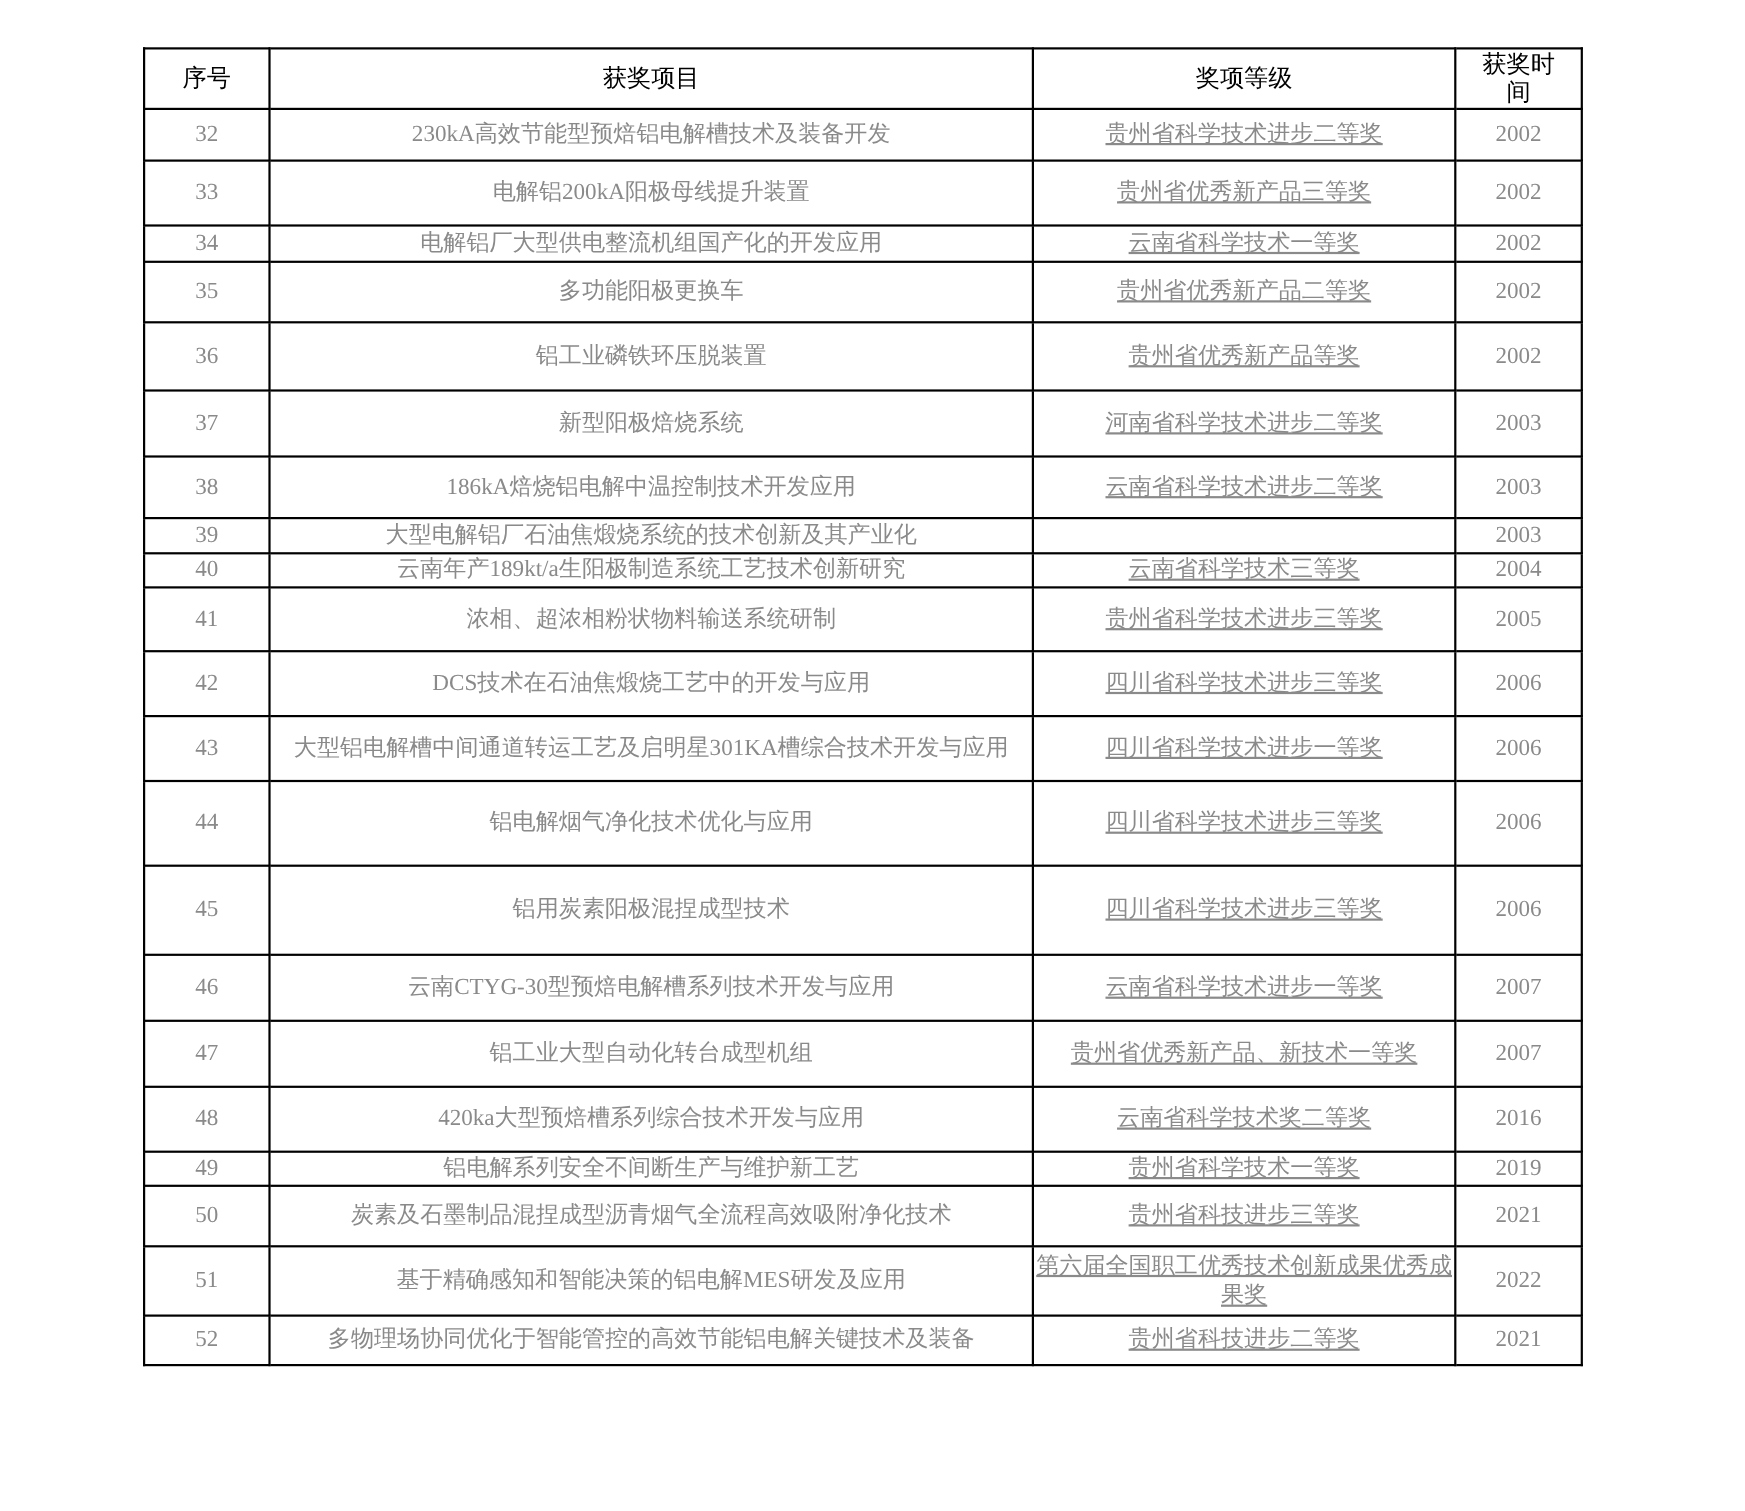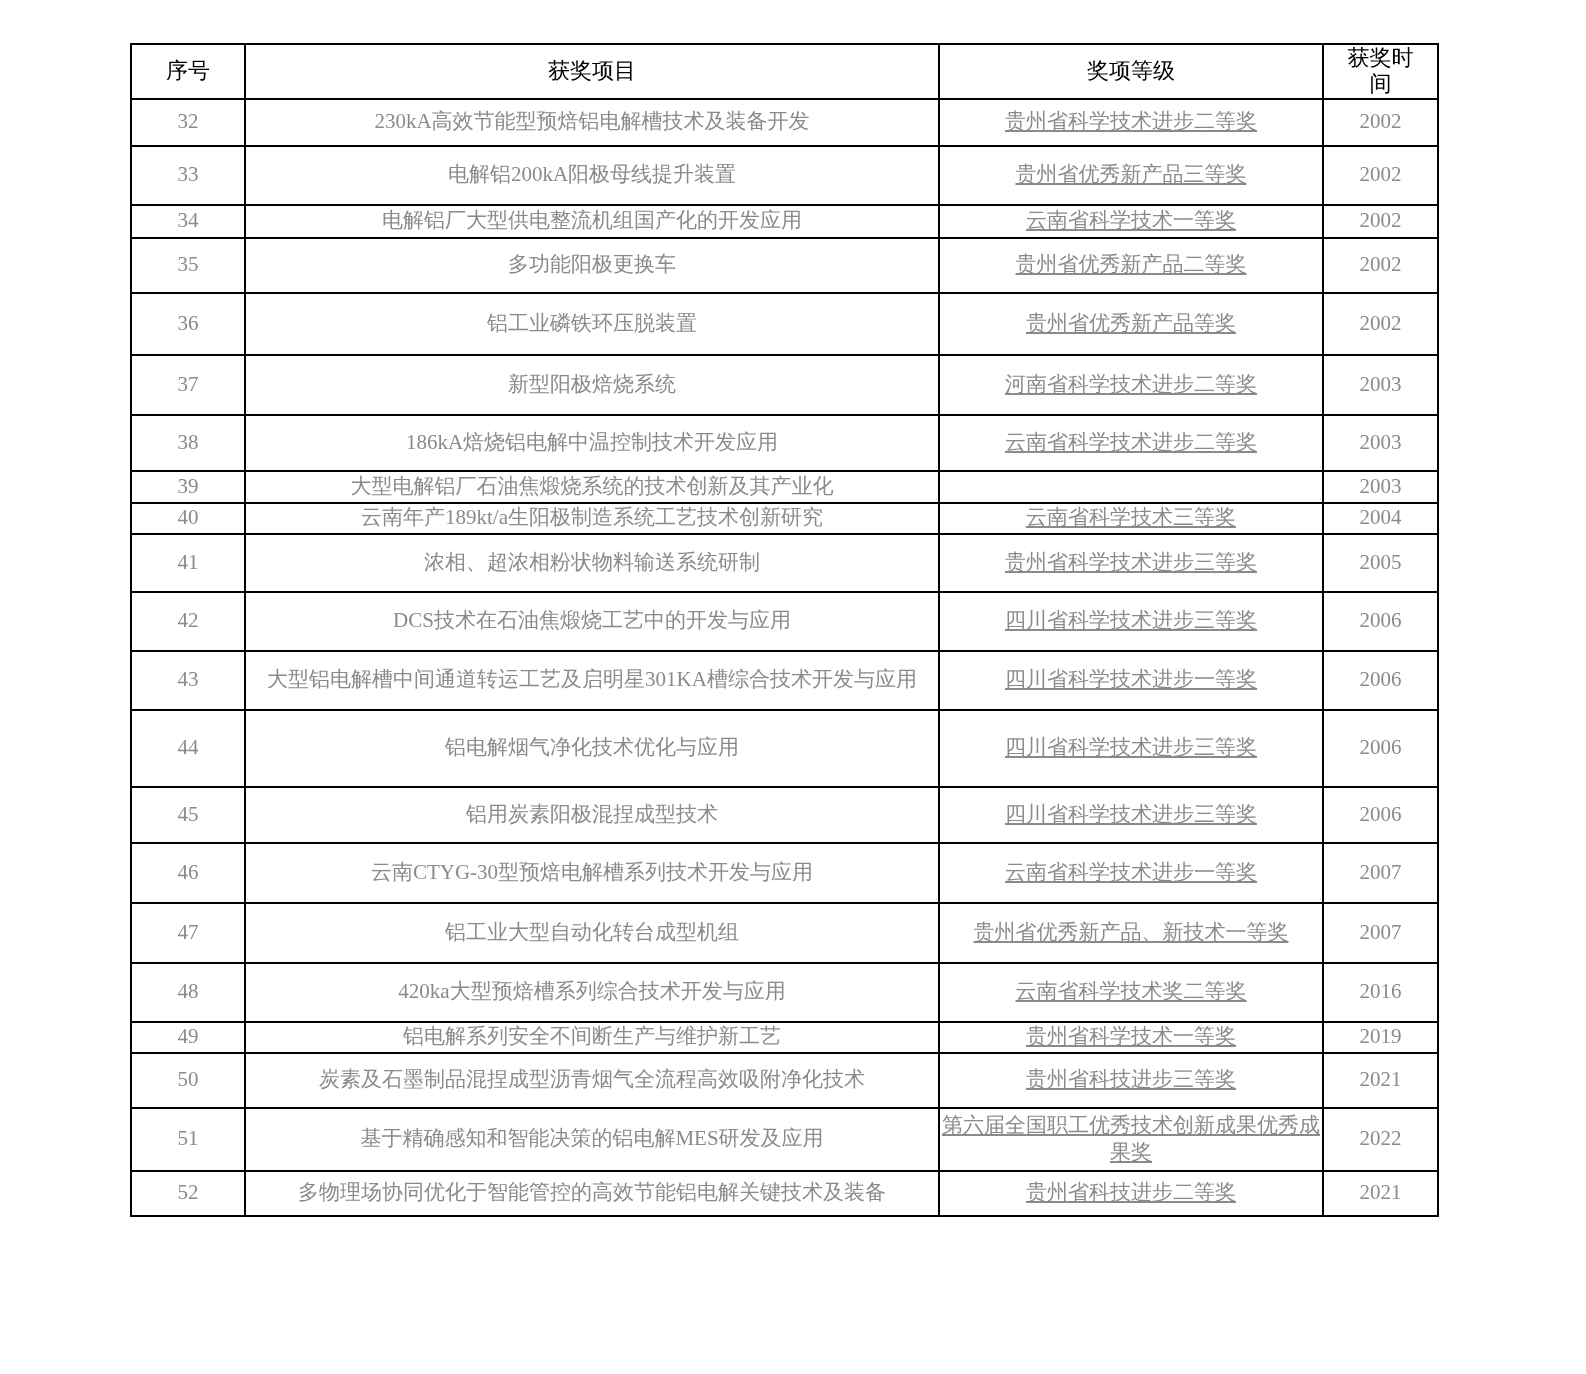--- a/index.html
+++ b/index.html
@@ -143,21 +143,21 @@
           <td class="cell-project">大型铝电解槽中间通道转运工艺及启明星301KA槽综合技术开发与应用</td>
           <td class="cell-level">四川省科学技术进步一等奖</td>
           <td class="cell-year">2006</td>
         </tr>
         <tr style="height: 77px;">
           <td class="cell-no">44</td>
           <td class="cell-project">铝电解烟气净化技术优化与应用</td>
           <td class="cell-level">四川省科学技术进步三等奖</td>
           <td class="cell-year">2006</td>
         </tr>
-        <tr style="height: 56px;">
+        <tr style="height: 81px;">
           <td class="cell-no">45</td>
           <td class="cell-project">铝用炭素阳极混捏成型技术</td>
           <td class="cell-level">四川省科学技术进步三等奖</td>
           <td class="cell-year">2006</td>
         </tr>
         <tr style="height: 60px;">
           <td class="cell-no">46</td>
           <td class="cell-project">云南CTYG-30型预焙电解槽系列技术开发与应用</td>
           <td class="cell-level">云南省科学技术进步一等奖</td>
           <td class="cell-year">2007</td>

